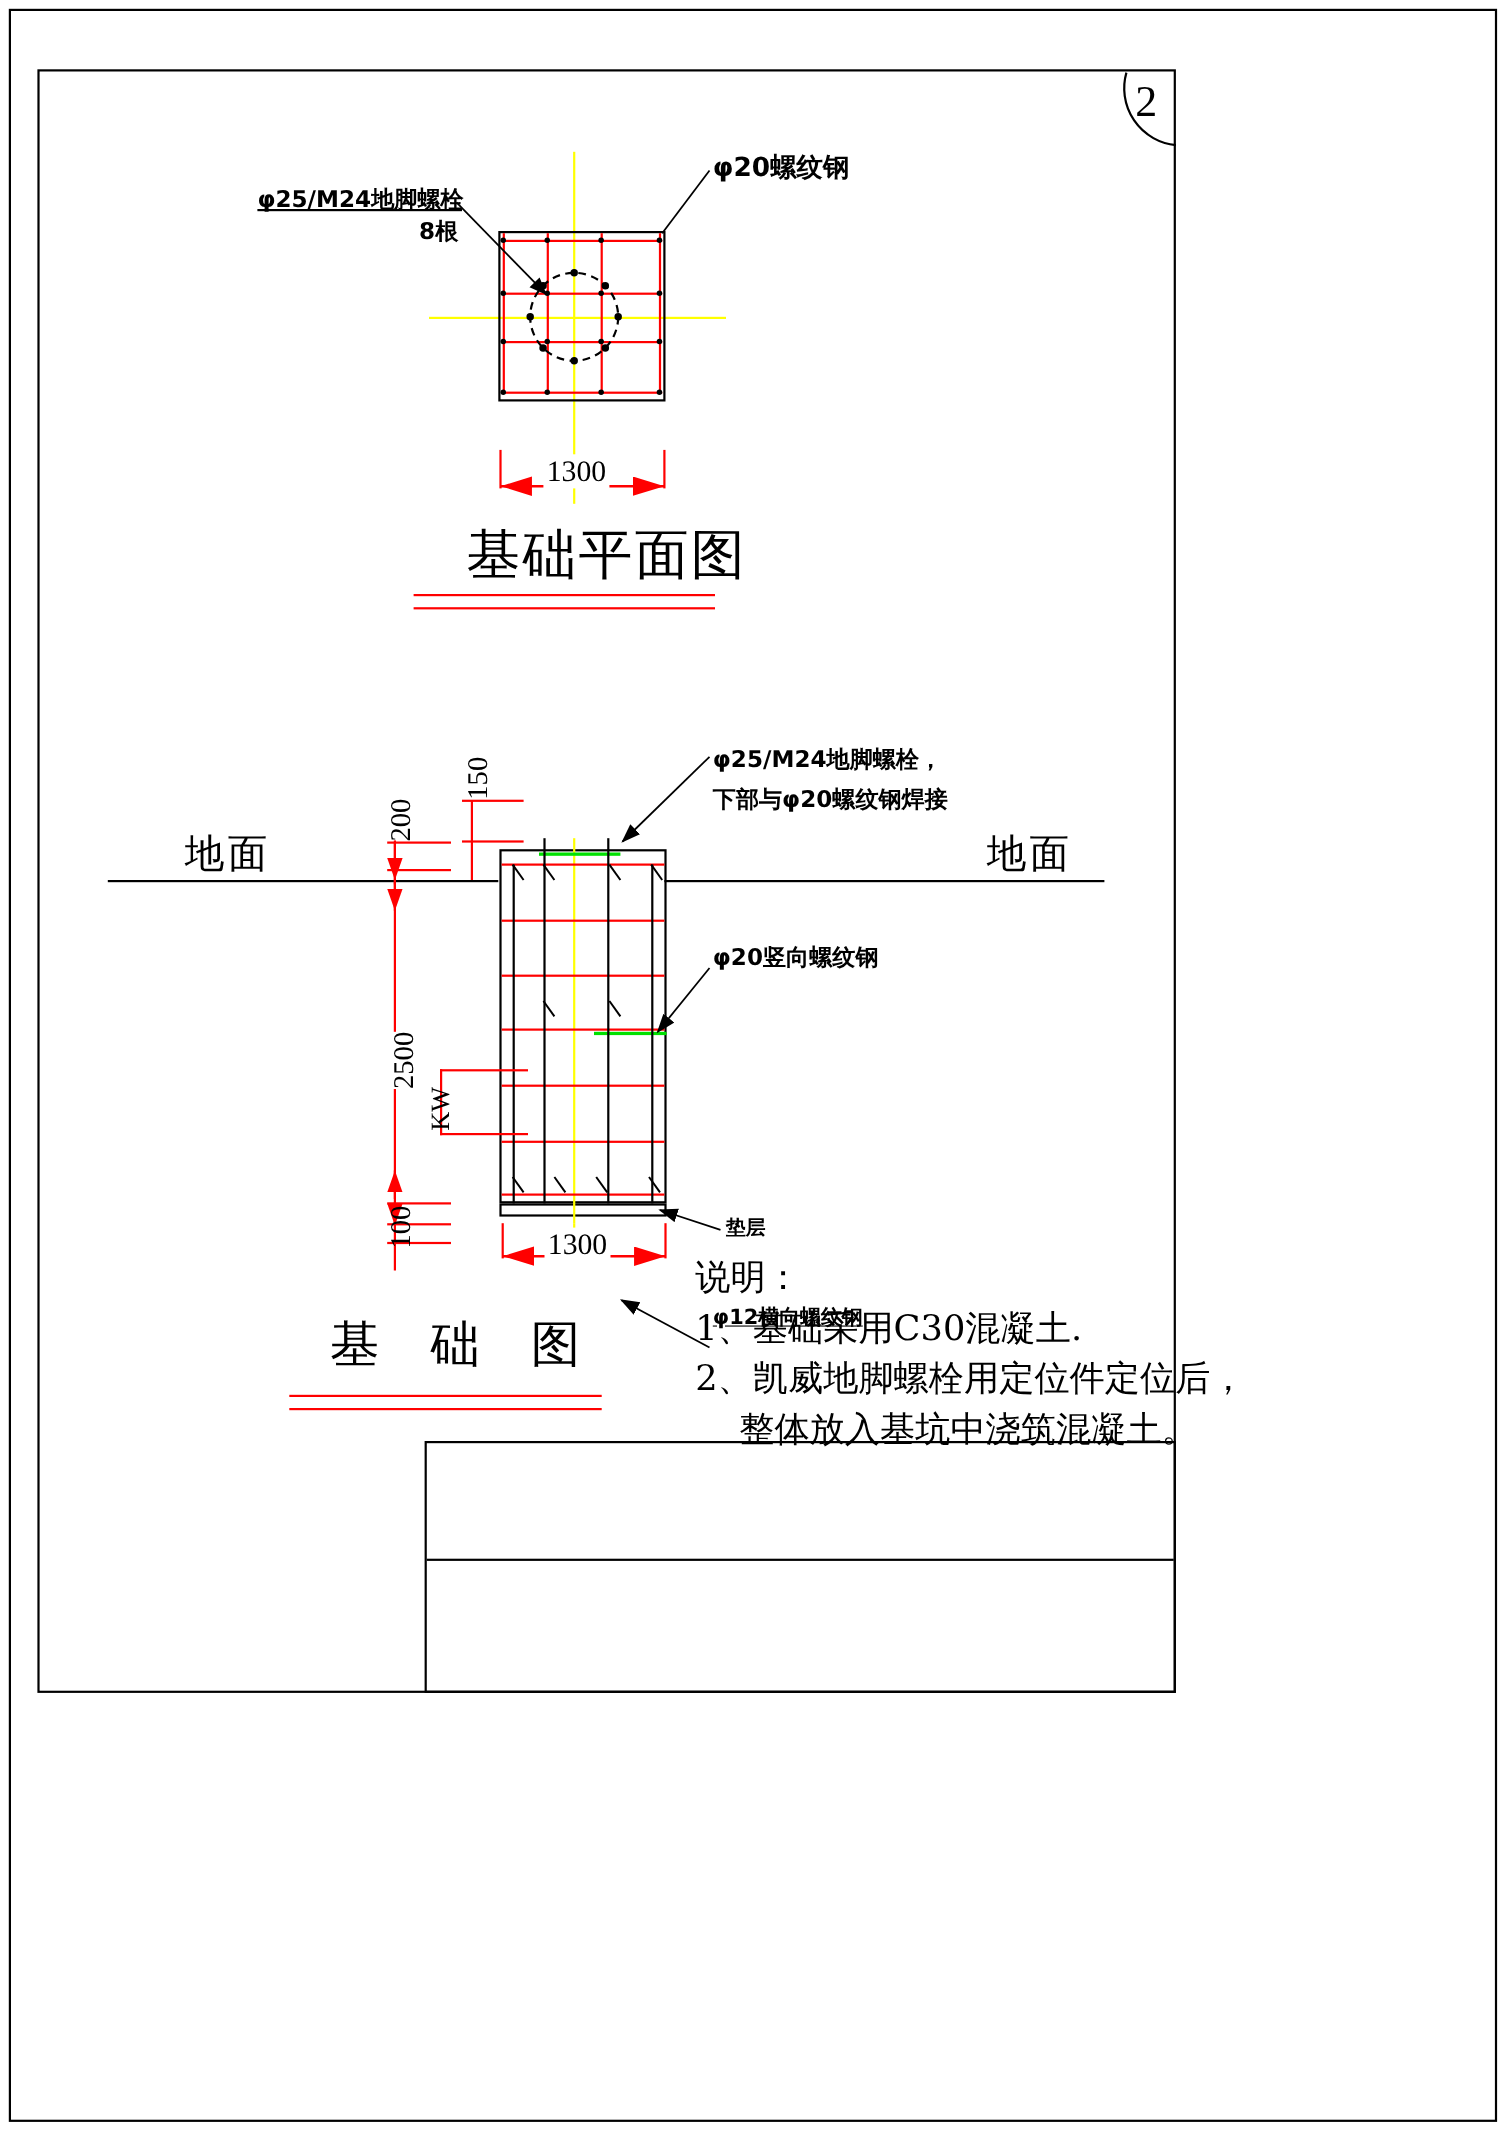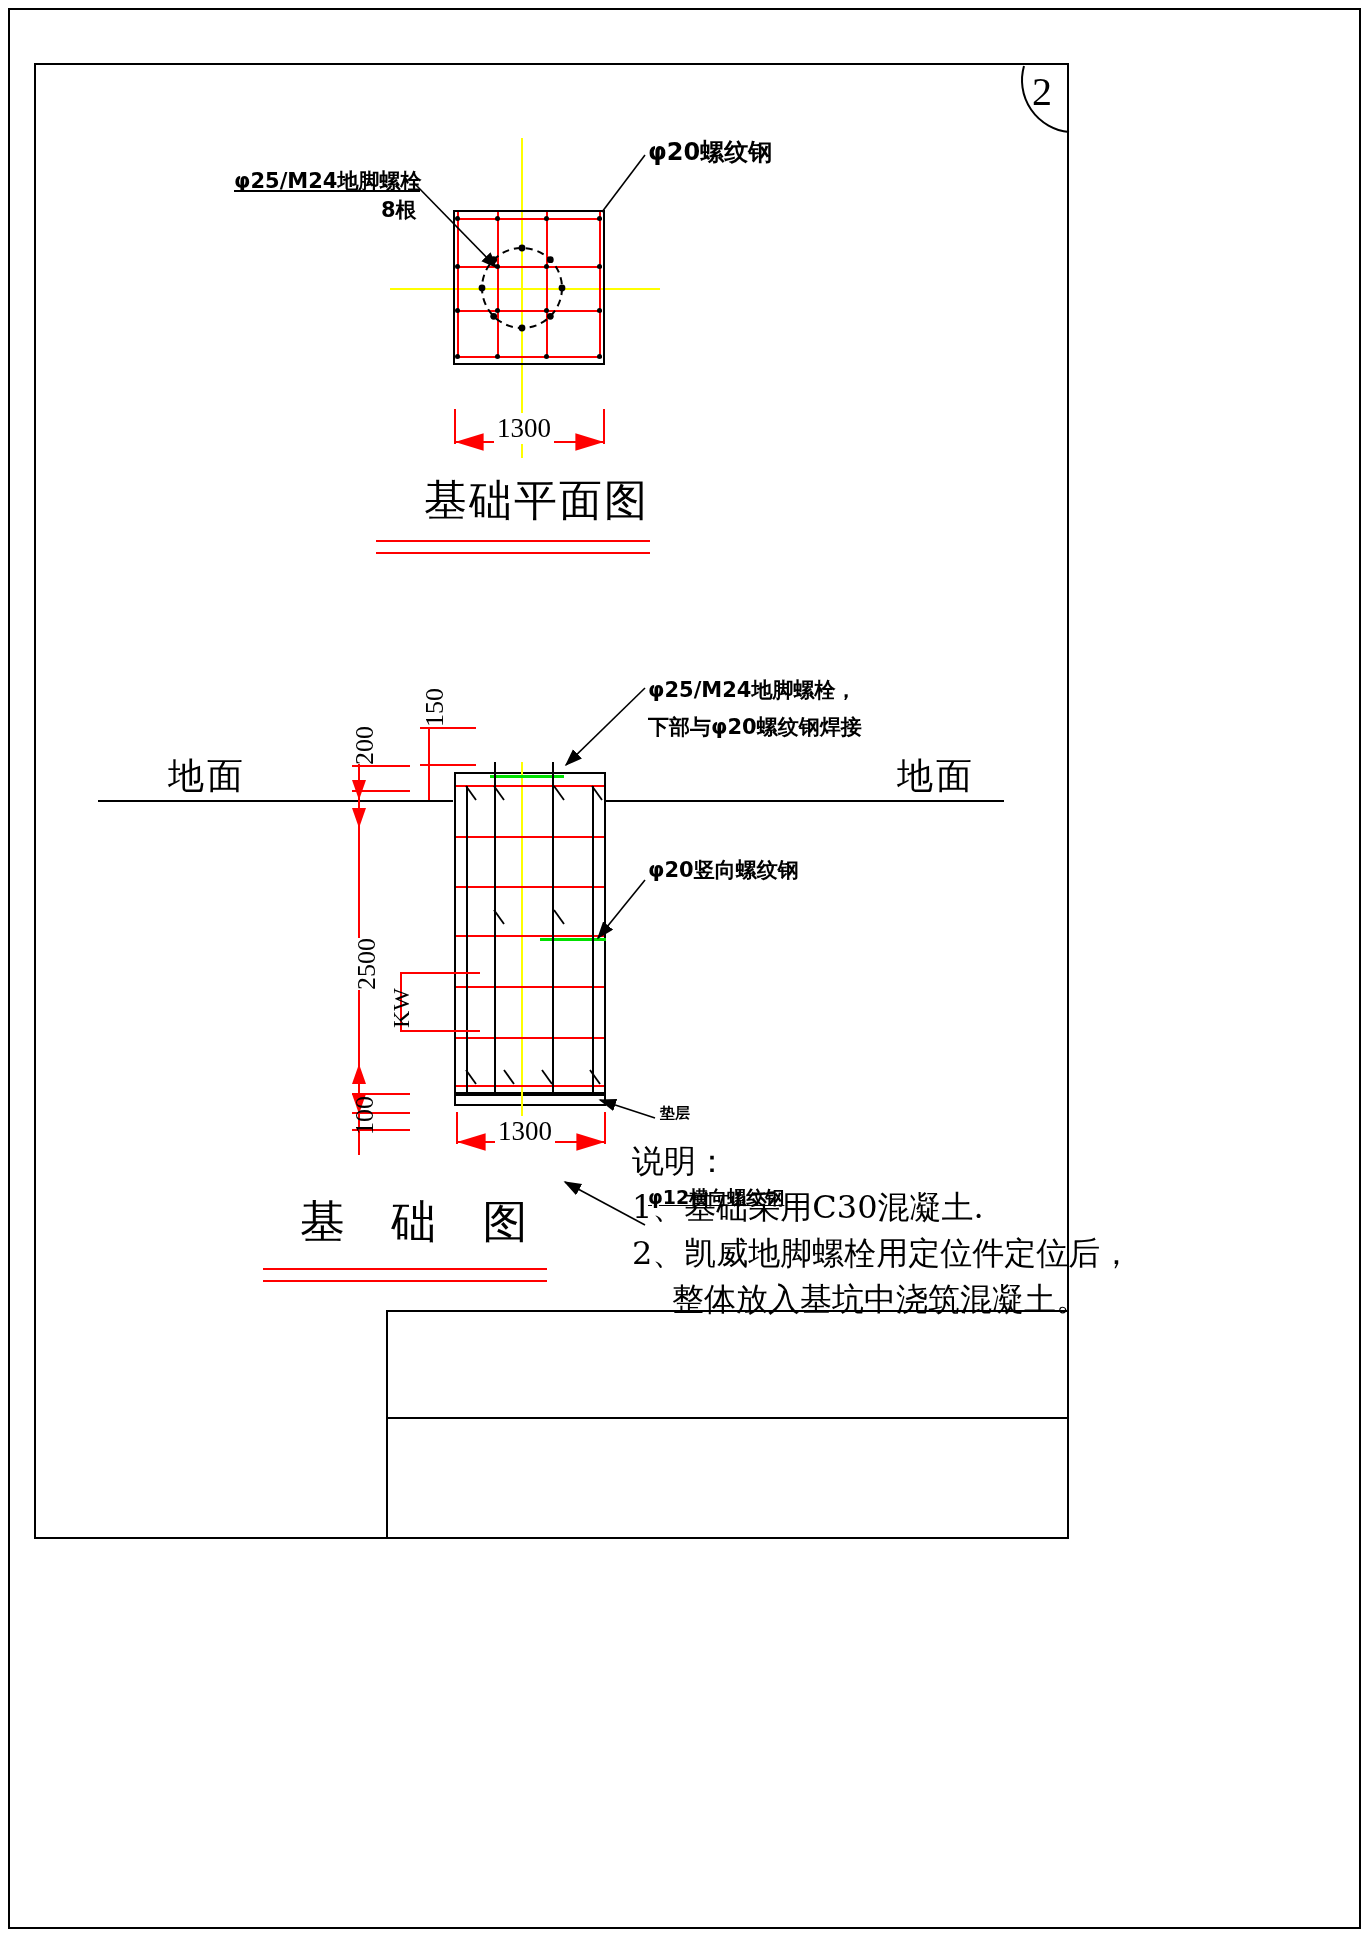--- a/index.html
+++ b/index.html
@@ -150,21 +150,21 @@
           </marker>
           <marker id="ahr1s" markerWidth="14" markerHeight="10" refX="13" refY="4" orient="auto-start-reverse">
             <path d="M0,0 L13,4 L0,8 z" fill="#ff0000"></path>
           </marker>
         </defs>
         <line x1="5" y1="17" x2="154" y2="17" stroke="#ff0000" stroke-width="2.2" marker-start="url(#ahr1s)" marker-end="url(#ahr1)"></line>
       </svg>
       <span class="txt num" style="left:494px;top:413px;font-size:27px;background:#fff;padding:0 3px;">1300</span>
     </div>
 
-    <span class="txt cn-light" style="left:424px;top:472px;font-size:43px;letter-spacing:2px;text-align:right;">基础平面图</span>
+    <span class="txt cn-light" style="left:424px;top:472px;font-size:49px;letter-spacing:2px;text-align:right;">基础平面图</span>
     <div class="ln-red" style="left:376px;top:540px;width:274px;height:2px;"></div>
     <div class="ln-red" style="left:376px;top:552px;width:274px;height:2px;"></div>
   </div>
 
   <div>
 
     <div class="ln" style="left:98px;top:800px;width:355px;height:2px;"></div>
     <div class="ln" style="left:604px;top:800px;width:400px;height:2px;"></div>
     <span class="txt cn-light" style="left:168px;top:752px;font-size:36px;letter-spacing:3px;">地面</span>
     <span class="txt cn-light" style="left:897px;top:752px;font-size:36px;letter-spacing:3px;">地面</span>
@@ -222,21 +222,21 @@
 
       <line x1="645" y1="1225" x2="565" y2="1182" stroke="#000" stroke-width="1.6" marker-end="url(#ah2)"></line>
 
       <line x1="655" y1="1118" x2="600" y2="1100" stroke="#000" stroke-width="1.6" marker-end="url(#ah2)"></line>
     </svg>
 
     <span class="txt cn" style="left:648px;top:676px;font-size:21px;">φ25/M24地脚螺栓，</span>
     <span class="txt cn" style="left:648px;top:713px;font-size:21px;">下部与φ20螺纹钢焊接</span>
     <span class="txt cn" style="left:648px;top:856px;font-size:21px;">φ20竖向螺纹钢</span>
     <span class="txt cn" style="left:648px;top:1185px;font-size:19px;text-decoration:underline;">φ12横向螺纹钢</span>
-    <span class="txt cn" style="left:660px;top:1104px;font-size:15px;">垫层</span>
+    <span class="txt cn" style="left:660px;top:1104px;font-size:18px;">垫层</span>
 
     <div>
       <div class="ln-red" style="left:358px;top:766px;width:2px;height:38px;"></div>
       <div class="ln-red" style="left:352px;top:765px;width:58px;height:2px;"></div>
       <div class="ln-red" style="left:352px;top:790px;width:58px;height:2px;"></div>
       <svg width="30" height="60" style="left:350px;top:760px;">
         <defs>
           <marker id="ar" markerWidth="11" markerHeight="9" refX="10" refY="3.5" orient="auto">
             <path d="M0,0 L10,3.5 L0,7 z" fill="#ff0000"></path>
           </marker>

